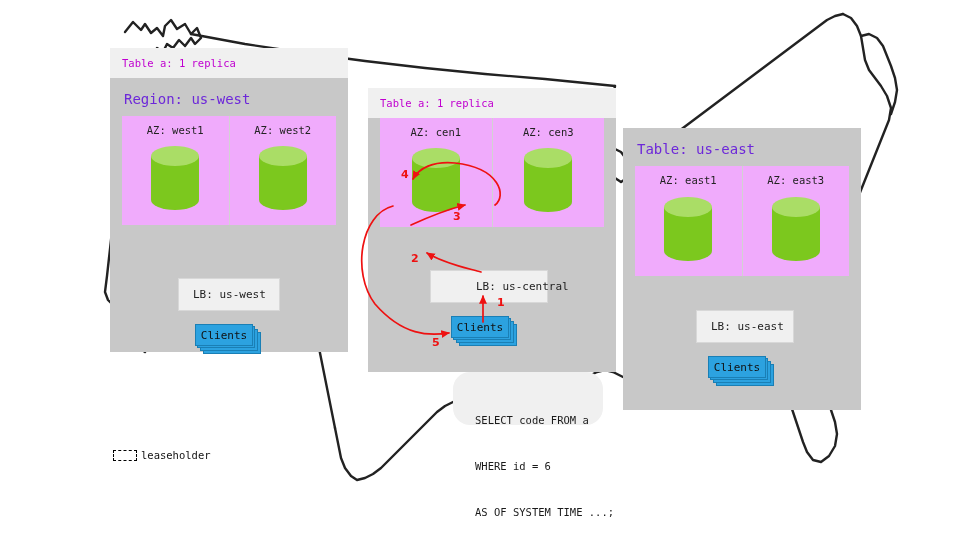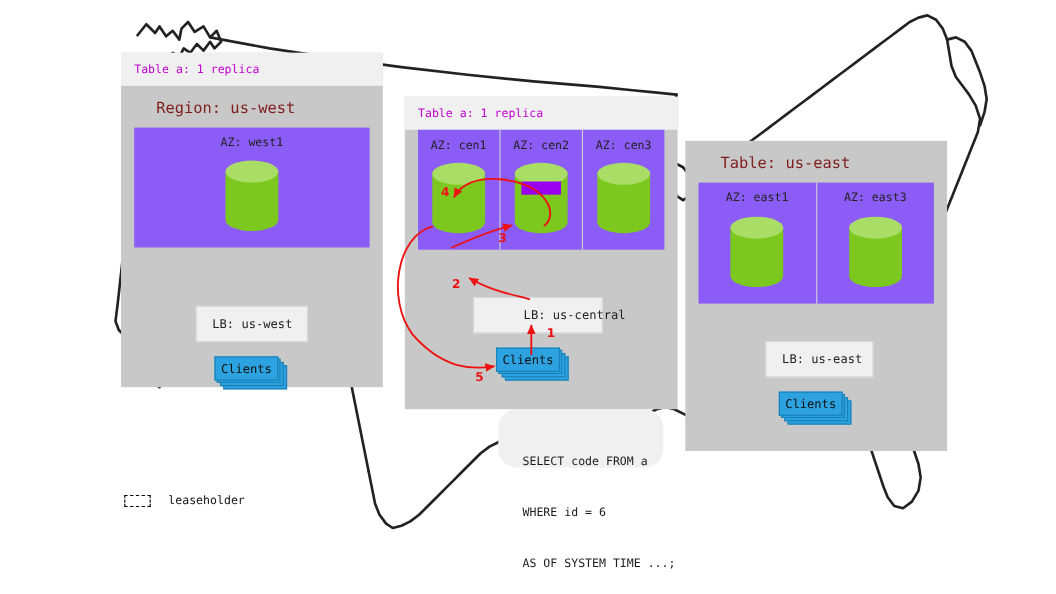--- a/index.html
+++ b/index.html
@@ -39,29 +39,29 @@
   .replica-banner {
     background: #f0f0f0;
     color: #c000d0;
     font-size: 10.5px;
     line-height: 1;
     padding: 10px 12px 9px 12px;
     letter-spacing: 0px;
     white-space: nowrap;
   }
   .region-title {
-    color: #7f1d1d;
+    color: #6d28d9;
     font-size: 14px;
-    padding: 14px 14px 10px 32px;
+    padding: 14px 14px 10px 14px;
     line-height: 1;
     white-space: nowrap;
   }
   .az-row {
     display: flex;
-    background: #8b5cf6;
+    background: #f0abfc;
     margin: 0 12px;
     position: relative;
   }
   .az-cell {
     flex: 1 1 0;
     position: relative;
     padding: 9px 0 14px 0;
     text-align: center;
     box-sizing: border-box;
   }
@@ -146,21 +146,21 @@
     white-space: pre;
     border-radius: 17px;
   }
 
   
   .legend {
     position: absolute;
     z-index: 4;
     display: flex;
     align-items: center;
-    gap: 16px;
+    gap: 4px;
   }
   .legend-swatch {
     width: 24px;
     height: 11px;
     border: 1.6px dashed #000000;
     box-sizing: border-box;
   }
   .legend-text {
     font-size: 10.5px;
     color: #111111;
@@ -265,50 +265,49 @@
     <div class="az-row">
       <div class="az-cell">
         <div class="az-label">AZ: west1</div>
         <div class="cyl-wrap" style="width:50px;height:66px;">
           <svg class="cyl" viewBox="0 0 50 66">
             <path d="M1,11 L1,55 A24,10 0 0 0 49,55 L49,11 Z" fill="#7cc81e"></path>
             <ellipse cx="25" cy="11" rx="24" ry="10" fill="#aadd66"></ellipse>
           </svg>
         </div>
       </div>
+      <div class="az-cell">
+        <div class="az-label">AZ: west2</div>
+        <div class="cyl-wrap" style="width:50px;height:66px;">
+          <svg class="cyl" viewBox="0 0 50 66">
+            <path d="M1,11 L1,55 A24,10 0 0 0 49,55 L49,11 Z" fill="#7cc81e"></path>
+            <ellipse cx="25" cy="11" rx="24" ry="10" fill="#aadd66"></ellipse>
+          </svg>
+        </div>
+      </div>
     </div>
     <div class="lb-chip" style="left:68px; top:230px; width:102px;">LB: us-west</div>
     <div class="clients-stack" style="left:85px; top:276px; width:66px; height:32px;">
       <div class="clients-card" style="left:8px; top:8px; width:58px; height:22px;"></div>
       <div class="clients-card" style="left:5px; top:5px; width:58px; height:22px;"></div>
       <div class="clients-card" style="left:2px; top:2px; width:58px; height:22px;"></div>
       <div class="clients-front" style="width:58px; height:22px;">Clients</div>
     </div>
   </div>
 
   <div class="region-panel" id="panel-central" style="left:353px; top:88px; width:248px; height:284px;">
     <div class="replica-banner">Table a: 1 replica</div>
     <div class="az-row">
       <div class="az-cell">
         <div class="az-label">AZ: cen1</div>
         <div class="cyl-wrap" style="width:50px;height:66px;">
           <svg class="cyl" viewBox="0 0 50 66">
             <path d="M1,11 L1,55 A24,10 0 0 0 49,55 L49,11 Z" fill="#7cc81e"></path>
             <ellipse cx="25" cy="11" rx="24" ry="10" fill="#aadd66"></ellipse>
           </svg>
-        </div>
-      </div>
-      <div class="az-cell">
-        <div class="az-label">AZ: cen2</div>
-        <div class="cyl-wrap" style="width:50px;height:66px;">
-          <svg class="cyl" viewBox="0 0 50 66">
-            <path d="M1,11 L1,55 A24,10 0 0 0 49,55 L49,11 Z" fill="#7cc81e"></path>
-            <ellipse cx="25" cy="11" rx="24" ry="10" fill="#aadd66"></ellipse>
-          </svg>
-          <div class="replica-box" style="left:7px; top:18px; width:36px; height:12px;"></div>
         </div>
       </div>
       <div class="az-cell">
         <div class="az-label">AZ: cen3</div>
         <div class="cyl-wrap" style="width:50px;height:66px;">
           <svg class="cyl" viewBox="0 0 50 66">
             <path d="M1,11 L1,55 A24,10 0 0 0 49,55 L49,11 Z" fill="#7cc81e"></path>
             <ellipse cx="25" cy="11" rx="24" ry="10" fill="#aadd66"></ellipse>
           </svg>
         </div>

